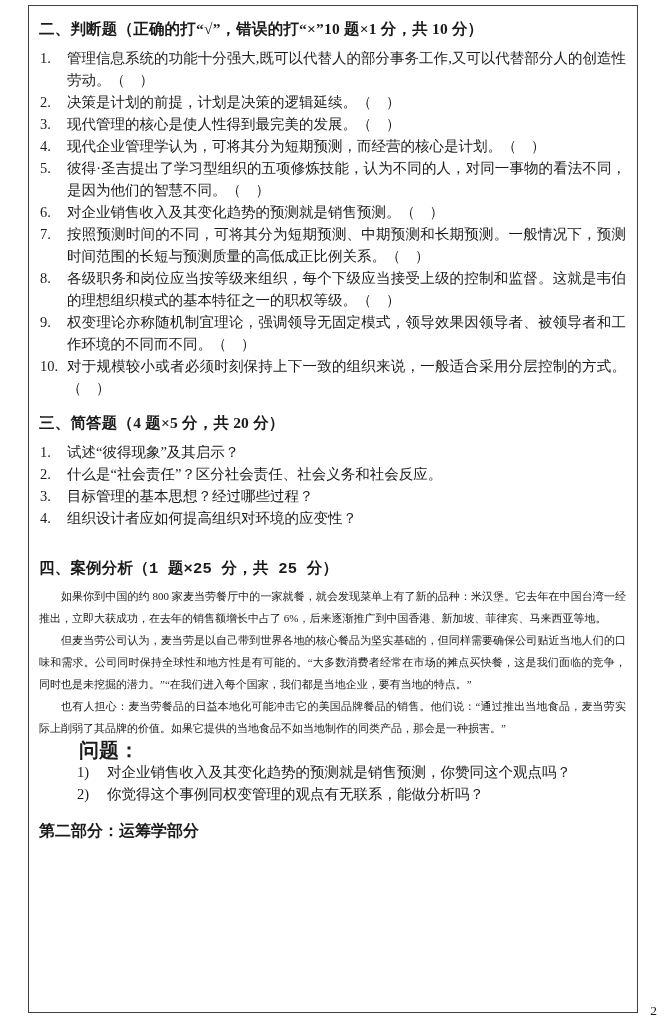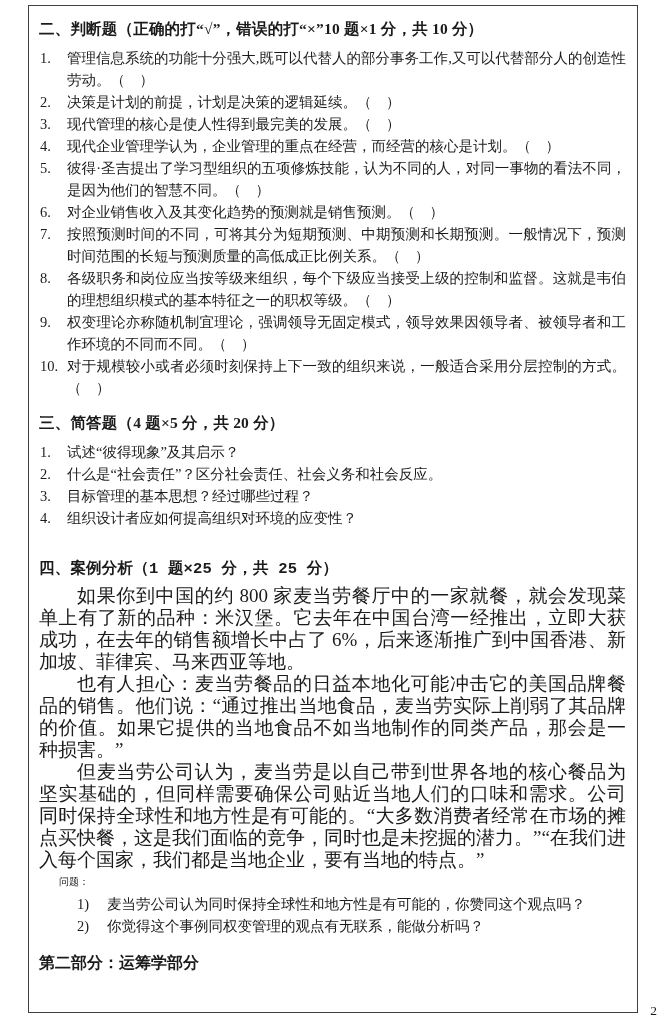--- a/index.html
+++ b/index.html
@@ -45,30 +45,31 @@
   .q-num {
     flex: 0 0 28px;
     padding-left: 1px;
     box-sizing: border-box;
   }
   .q-text {
     flex: 1;
     text-align: justify;
   }
   .case-para {
-    font-size: 19px;
+    font-size: 11px;
     line-height: 22px;
     text-align: justify;
     text-indent: 2em;
     margin: 0;
   }
   .case-questions-label {
-    font-size: 10px;
+    font-size: 20px;
     line-height: 22px;
     margin-left: 2em;
+    font-weight: bold;
   }
   .case-q {
     display: flex;
     font-size: 14.5px;
     line-height: 22px;
     margin-left: 38px;
   }
   .case-q-num { flex: 0 0 30px; }
   .case-q-text { flex: 1; text-align: justify; }
   .part-title {
@@ -102,21 +103,21 @@
       <div class="q-item">
         <span class="q-num">2.</span>
         <span class="q-text">决策是计划的前提，计划是决策的逻辑延续。（　）</span>
       </div>
       <div class="q-item">
         <span class="q-num">3.</span>
         <span class="q-text">现代管理的核心是使人性得到最完美的发展。（　）</span>
       </div>
       <div class="q-item">
         <span class="q-num">4.</span>
-        <span class="q-text">现代企业管理学认为，企业管理的重点在经营，而经营的核心是计划。（　）</span>
+        <span class="q-text">现代企业管理学认为，可将其分为短期预测，而经营的核心是计划。（　）</span>
       </div>
       <div class="q-item">
         <span class="q-num">5.</span>
         <span class="q-text">彼得·圣吉提出了学习型组织的五项修炼技能，认为不同的人，对同一事物的看法不同，是因为他们的智慧不同。（　）</span>
       </div>
       <div class="q-item">
         <span class="q-num">6.</span>
         <span class="q-text">对企业销售收入及其变化趋势的预测就是销售预测。（　）</span>
       </div>
       <div class="q-item">
@@ -154,28 +155,28 @@
       </div>
       <div class="q-item">
         <span class="q-num">4.</span>
         <span class="q-text">组织设计者应如何提高组织对环境的应变性？</span>
       </div>
     </div>
 
     <h2 class="sec-heading mt-four">四、案例分析（1 题×25 分，共 25 分）</h2>
 
     <p class="case-para">如果你到中国的约 800 家麦当劳餐厅中的一家就餐，就会发现菜单上有了新的品种：米汉堡。它去年在中国台湾一经推出，立即大获成功，在去年的销售额增长中占了 6%，后来逐渐推广到中国香港、新加坡、菲律宾、马来西亚等地。</p>
+    <p class="case-para">但麦当劳公司认为，麦当劳是以自己带到世界各地的核心餐品为坚实基础的，但同样需要确保公司贴近当地人们的口味和需求。公司同时保持全球性和地方性是有可能的。“大多数消费者经常在市场的摊点买快餐，这是我们面临的竞争，同时也是未挖掘的潜力。”“在我们进入每个国家，我们都是当地企业，要有当地的特点。”</p>
     <p class="case-para">也有人担心：麦当劳餐品的日益本地化可能冲击它的美国品牌餐品的销售。他们说：“通过推出当地食品，麦当劳实际上削弱了其品牌的价值。如果它提供的当地食品不如当地制作的同类产品，那会是一种损害。”</p>
-    <p class="case-para">但麦当劳公司认为，麦当劳是以自己带到世界各地的核心餐品为坚实基础的，但同样需要确保公司贴近当地人们的口味和需求。公司同时保持全球性和地方性是有可能的。“大多数消费者经常在市场的摊点买快餐，这是我们面临的竞争，同时也是未挖掘的潜力。”“在我们进入每个国家，我们都是当地企业，要有当地的特点。”</p>
 
     <div class="case-questions-label">问题：</div>
 
     <div class="case-q">
       <span class="case-q-num">1)</span>
-      <span class="case-q-text">麦当劳公司认为同时保持全球性和地方性是有可能的，你赞同这个观点吗？</span>
+      <span class="case-q-text">对企业销售收入及其变化趋势的预测就是销售预测，你赞同这个观点吗？</span>
     </div>
     <div class="case-q">
       <span class="case-q-num">2)</span>
       <span class="case-q-text">你觉得这个事例同权变管理的观点有无联系，能做分析吗？</span>
     </div>
 
     <div class="part-title">第二部分：运筹学部分</div>
 
   </div>
 

